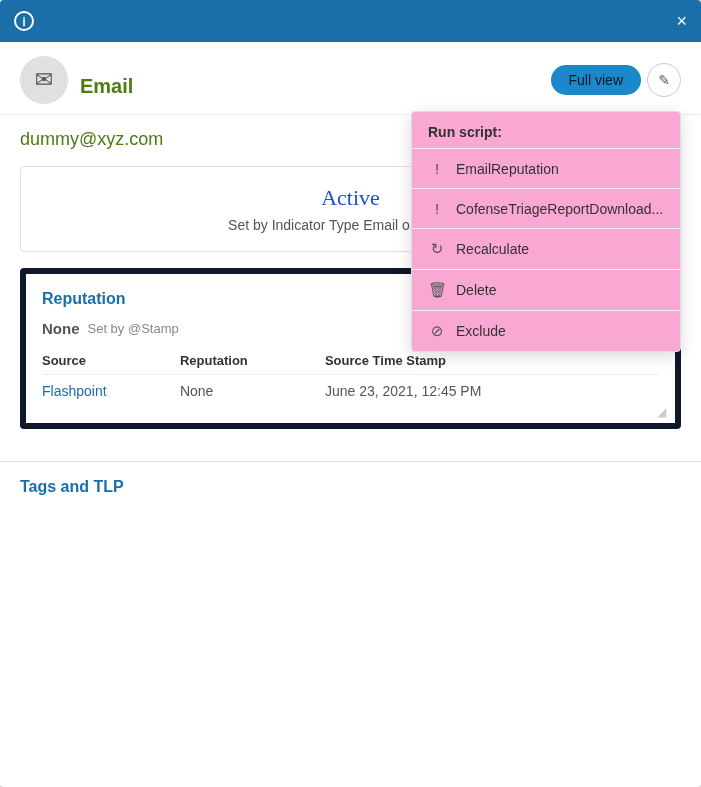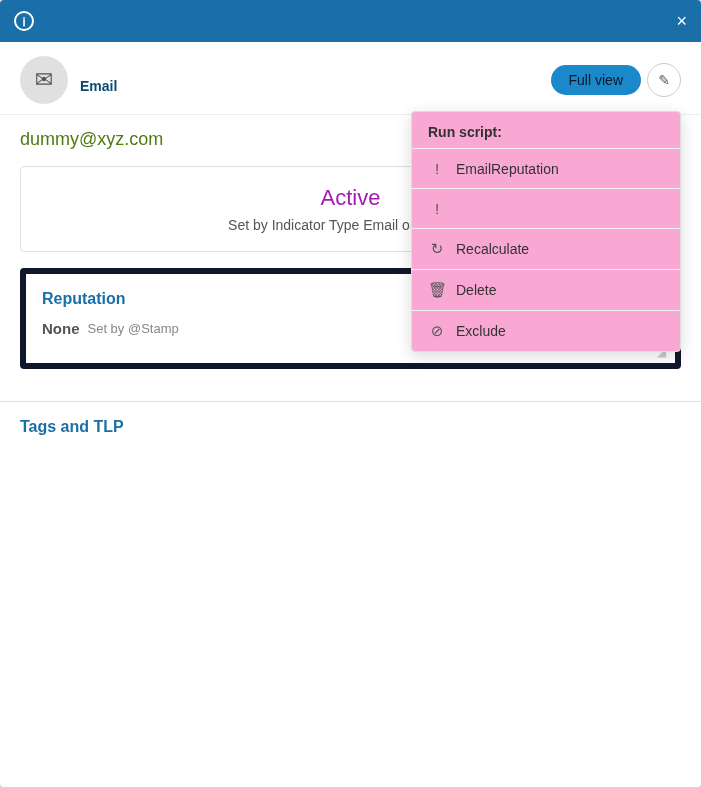--- a/index.html
+++ b/index.html
@@ -84,23 +84,23 @@
       height: 48px;
       border-radius: 50%;
       background: #e0e0e0;
       display: flex;
       align-items: center;
       justify-content: center;
       font-size: 22px;
       color: #555;
     }
     .indicator-type {
-      font-size: 14px;
-      font-weight: 600;
-      color: #0c4a6e;
+      font-size: 20px;
+      font-weight: 600;
+      color: #4d7c0f;
       margin-top: 12px;
     }
     .indicator-actions {
       display: flex;
       align-items: center;
       gap: 6px;
       position: relative;
     }
     .btn-fullview {
       background: #1a88c9;
@@ -165,22 +165,23 @@
     .status-box {
       border: 1px solid #e0e0e0;
       border-radius: 4px;
       padding: 18px 20px;
       text-align: center;
       margin-bottom: 16px;
       position: relative;
     }
     .status-text {
       font-size: 22px;
-      color: #a21caf;
+      color: #1d4ed8;
       font-weight: 400;
+      font-family: Liberation Serif, serif;
     }
     .status-sub {
       font-size: 14px;
       color: #555;
       margin-top: 6px;
     }
     .resize-handle {
       position: absolute;
       bottom: 4px;
       right: 4px;
@@ -318,20 +319,21 @@
         </div>
 
         <div class="dropdown-menu">
           <div class="dropdown-label">Run script:</div>
           <div class="dropdown-item">
             <span class="dropdown-item-icon">!</span>
             <span>EmailReputation</span>
           </div>
           <div class="dropdown-item">
             <span class="dropdown-item-icon">!</span>
+            <span>CofenseTriageReportDownload...</span>
           </div>
           <div class="dropdown-item">
             <span class="dropdown-item-icon">↻</span>
             <span>Recalculate</span>
           </div>
           <div class="dropdown-item">
             <span class="dropdown-item-icon">🗑</span>
             <span>Delete</span>
           </div>
           <div class="dropdown-item">
@@ -352,20 +354,36 @@
         <div class="status-sub">Set by Indicator Type Email on Ju... PM</div>
         <div class="resize-handle">◢</div>
       </div>
 
       <div class="section-box">
         <div class="section-title">Reputation</div>
         <div class="reputation-row">
           <span class="rep-value">None</span>
           <span class="rep-setby">Set by @Stamp</span>
         </div>
+        <table class="rep-table">
+          <thead>
+            <tr>
+              <th>Source</th>
+              <th>Reputation</th>
+              <th>Source Time Stamp</th>
+            </tr>
+          </thead>
+          <tbody>
+            <tr>
+              <td class="link">Flashpoint</td>
+              <td>None</td>
+              <td>June 23, 2021, 12:45 PM</td>
+            </tr>
+          </tbody>
+        </table>
         <div class="resize-handle">◢</div>
       </div>
     </div>
 
     <div class="tags-section">
       <div class="tags-title">Tags and TLP</div>
     </div>
   </div>
 </div>
 

